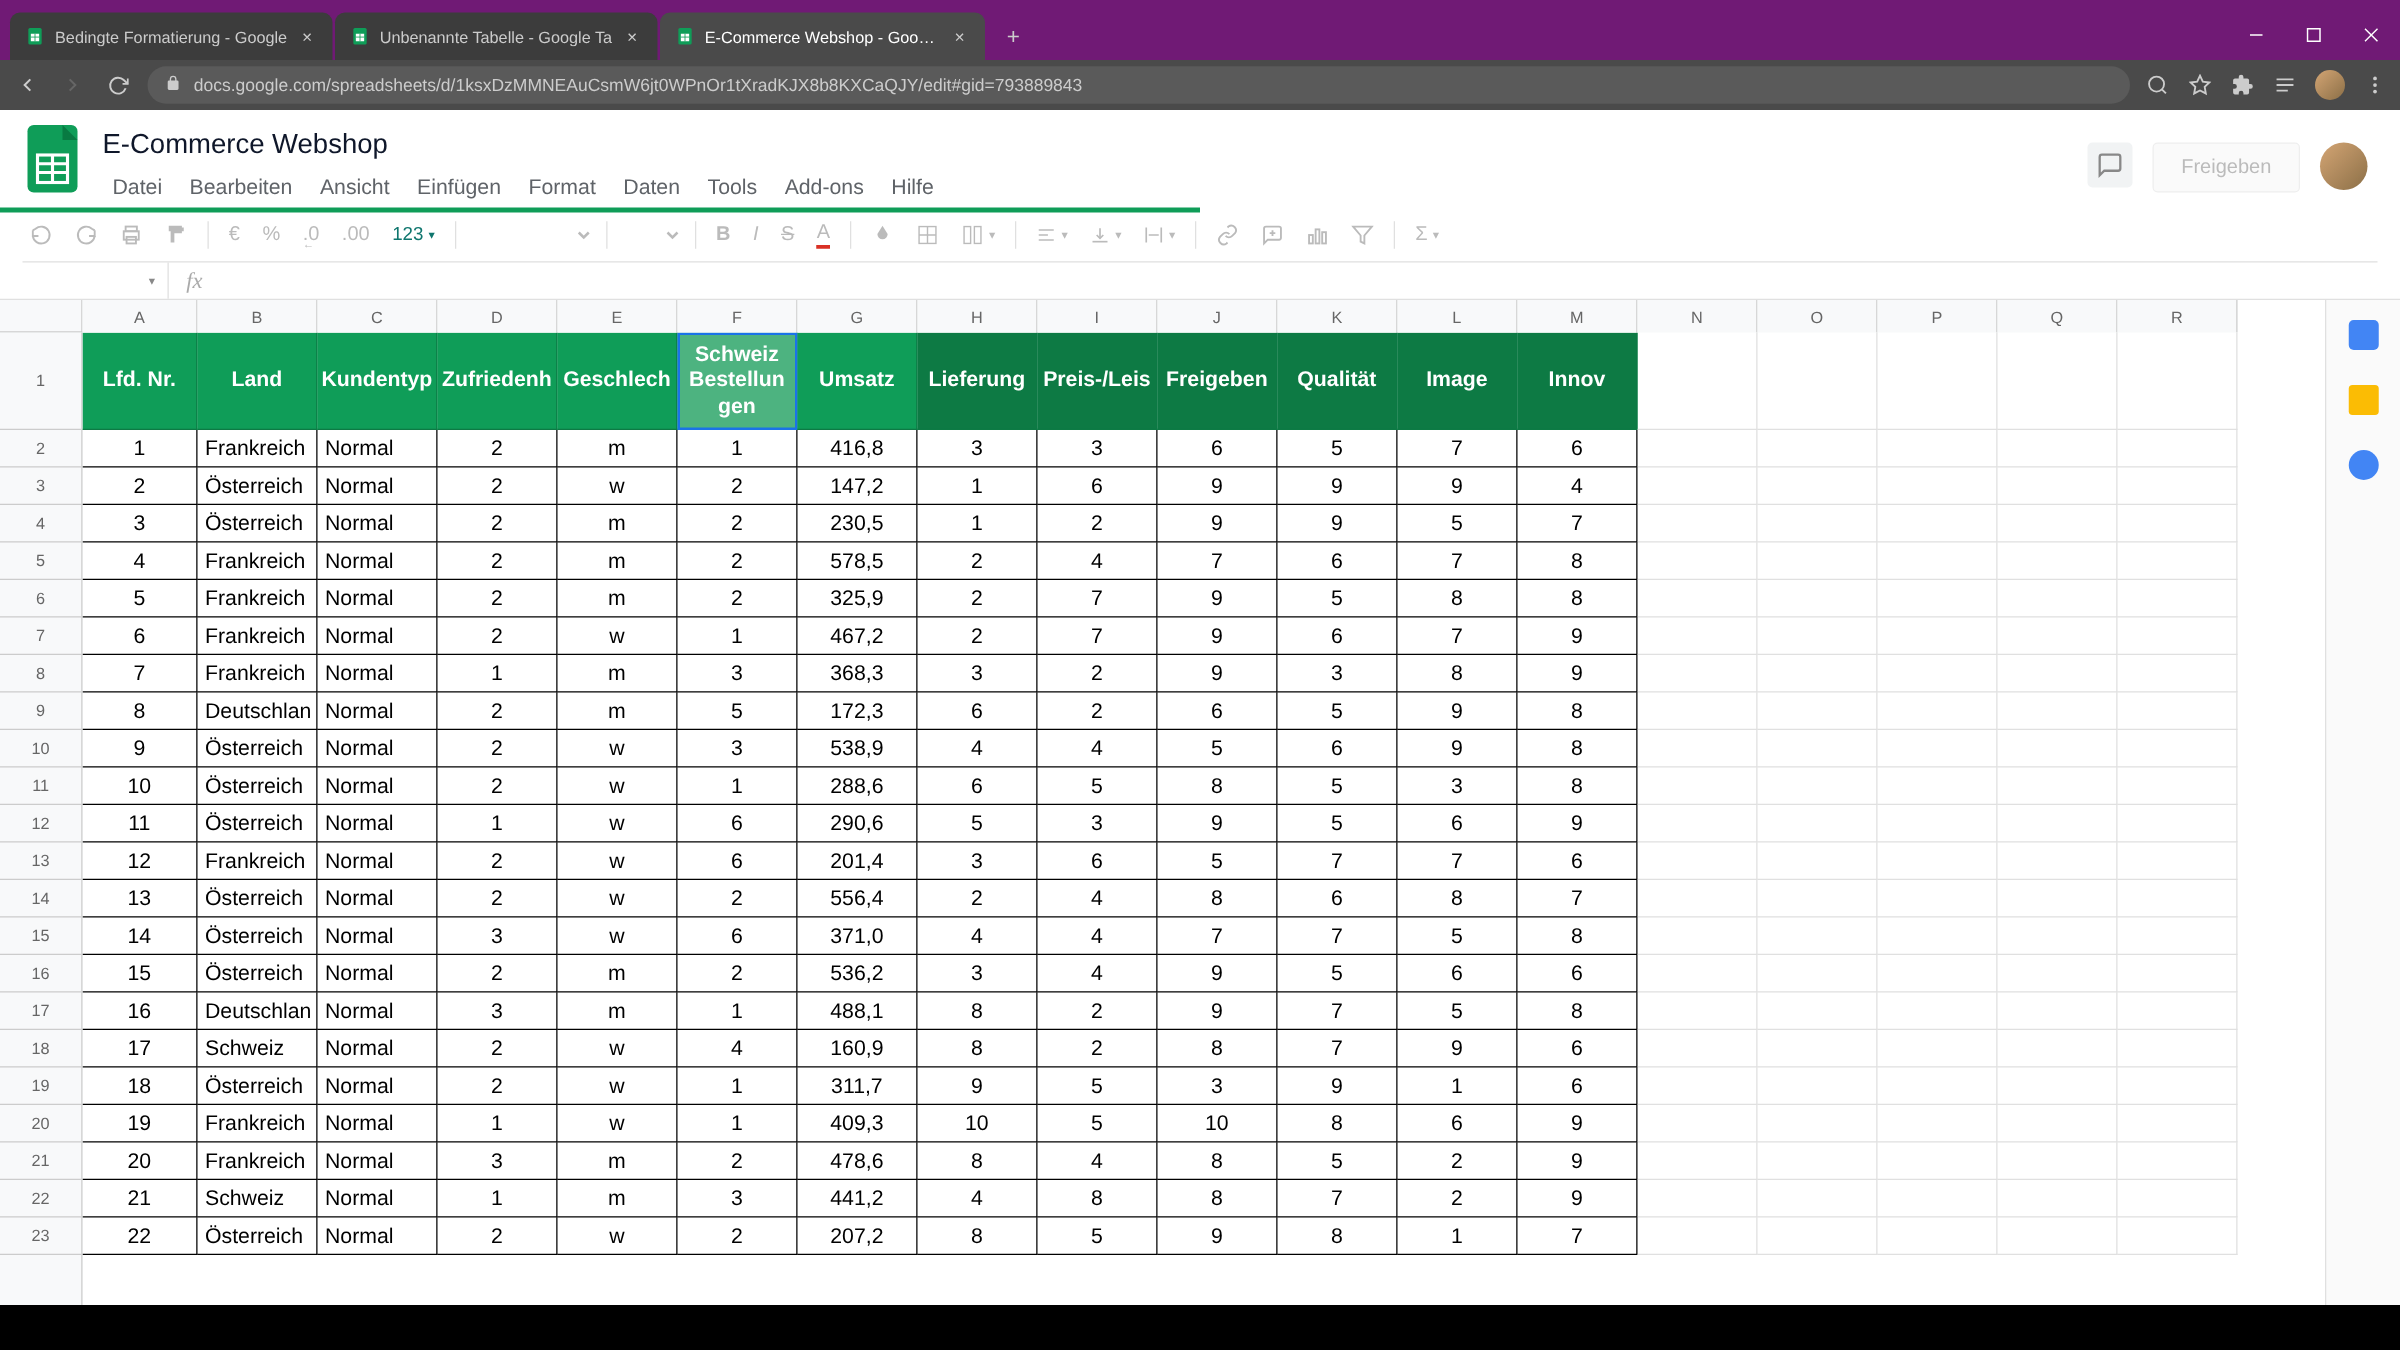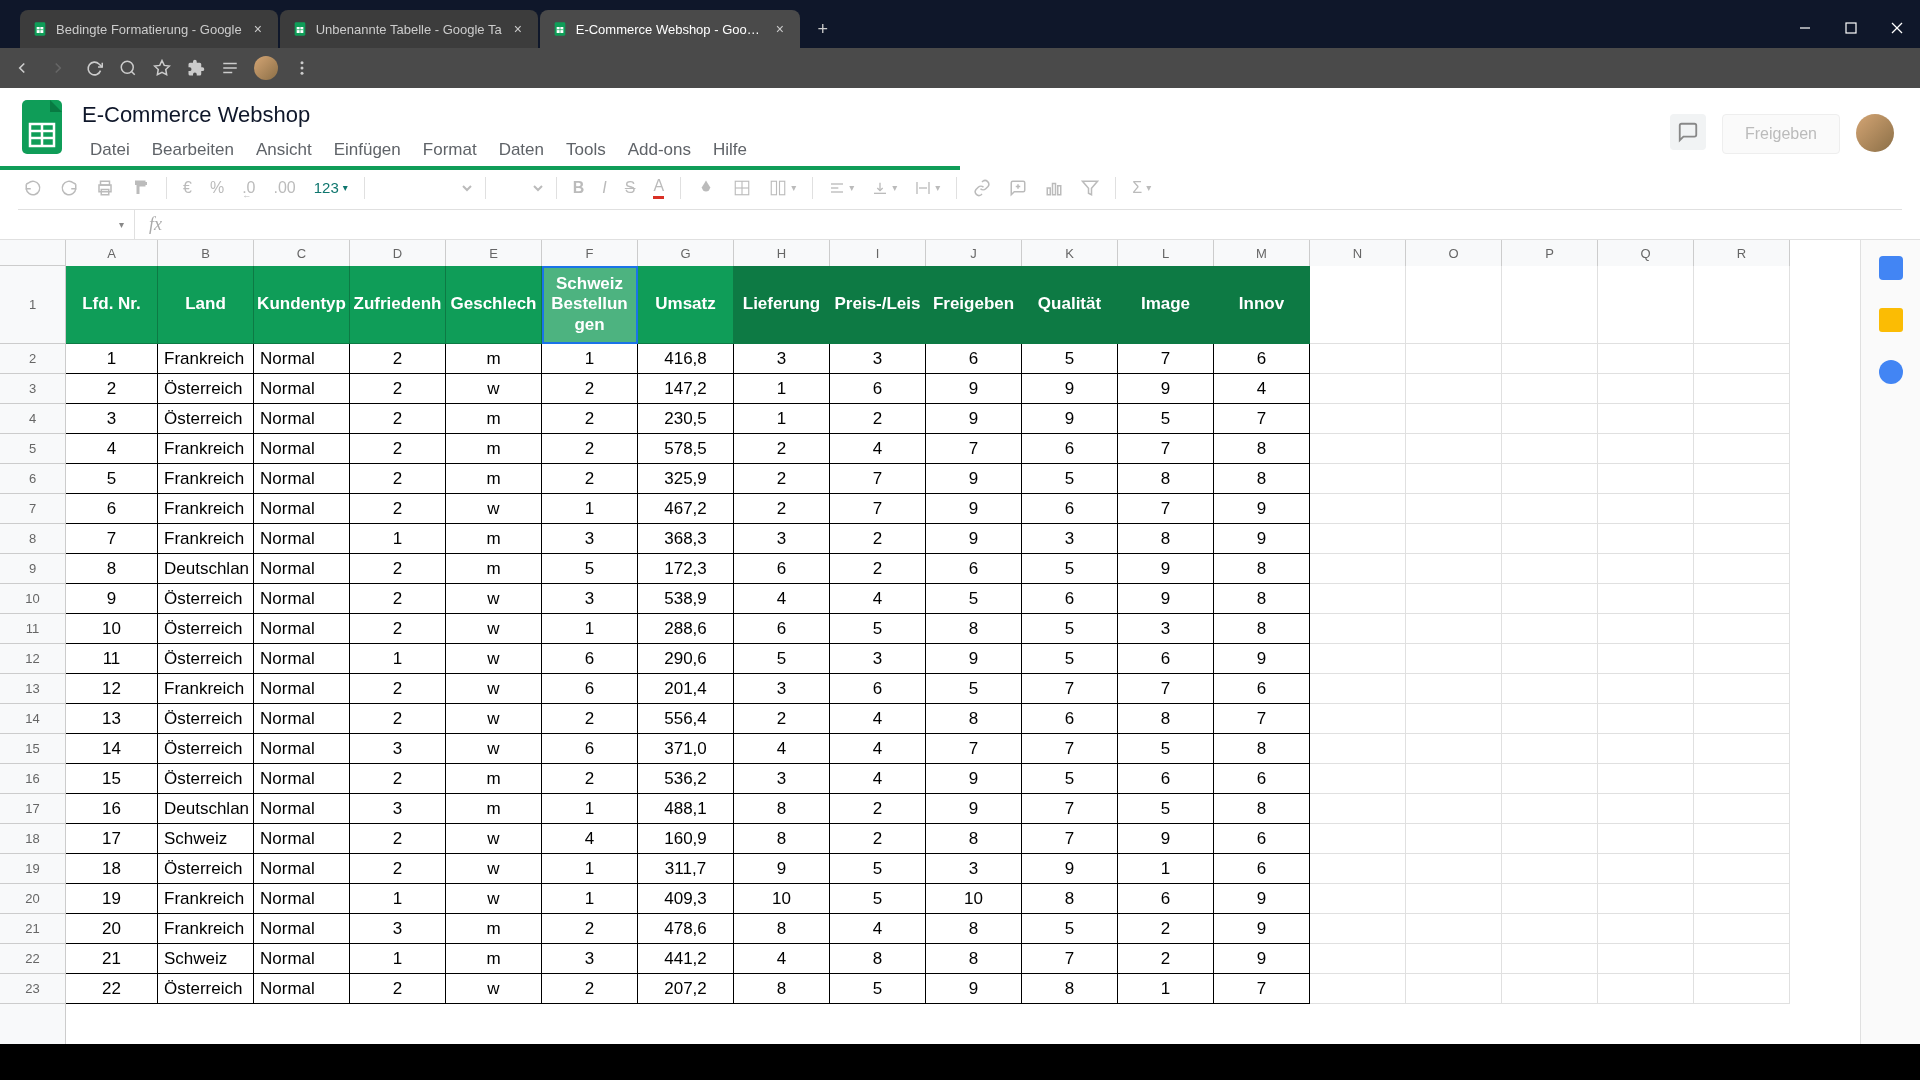--- a/index.html
+++ b/index.html
@@ -1,19 +1,19 @@
 <!DOCTYPE html>
 <html><head>
 <meta charset="utf-8">
 <style>
 * { margin: 0; padding: 0; box-sizing: border-box; font-family: Arial, sans-serif; }
 body { background: #fff; width: 1920px; height: 1080px; overflow: hidden; }
 
 
-.browser-chrome { background: #0f172a; height: 48px; display: flex; align-items: flex-end; padding-left: 12px; }
+.browser-chrome { background: #701a75; height: 48px; display: flex; align-items: flex-end; }
 .tabs-bar { display: flex; align-items: flex-end; height: 48px; padding-left: 8px; }
 .tab { display: flex; align-items: center; height: 38px; padding: 0 12px; min-width: 220px; max-width: 260px; background: #3c3c3c; color: #ccc; font-size: 13px; border-radius: 8px 8px 0 0; margin-right: 2px; position: relative; }
 .tab.active { background: #4a4a4a; color: #fff; align-items: center; }
 .tab-favicon { width: 16px; height: 16px; margin-right: 8px; display: flex; align-items: center; justify-content: center; }
 .tab-favicon svg { width: 16px; height: 16px; }
 .tab-title { flex: 1; overflow: hidden; text-overflow: ellipsis; white-space: nowrap; }
 .tab-close { margin-left: 8px; color: #ccc; cursor: pointer; width: 16px; height: 16px; display: flex; align-items: center; justify-content: center; font-size: 14px; }
 .new-tab { width: 30px; height: 30px; display: flex; align-items: center; justify-content: center; color: #ccc; cursor: pointer; margin-left: 6px; font-size: 18px; margin-bottom: 4px; }
 .window-controls { margin-left: auto; display: flex; }
 .win-btn { width: 46px; height: 40px; display: flex; align-items: center; justify-content: center; color: #fff; cursor: pointer; }
@@ -157,20 +157,26 @@
       <svg width="18" height="18" viewBox="0 0 24 24" fill="none" stroke="#666" stroke-width="2.2">
         <polyline points="9 18 15 12 9 6"></polyline>
       </svg>
     </div>
   <div class="nav-btn">
       <svg width="17" height="17" viewBox="0 0 24 24" fill="none" stroke="#ccc" stroke-width="2.2">
         <path d="M23 4v6h-6"></path>
         <path d="M20.49 15a9 9 0 1 1-2.12-9.36L23 10"></path>
       </svg>
     </div>
+  <div class="url-bar">
+    <span class="url-lock"><svg width="13" height="13" viewBox="0 0 24 24" fill="#ccc">
+          <path d="M18 8h-1V6a5 5 0 0 0-10 0v2H6a2 2 0 0 0-2 2v10a2 2 0 0 0 2 2h12a2 2 0 0 0 2-2V10a2 2 0 0 0-2-2zM9 6a3 3 0 0 1 6 0v2H9z"></path>
+        </svg></span>
+    <span>docs.google.com/spreadsheets/d/1ksxDzMMNEAuCsmW6jt0WPnOr1tXradKJX8b8KXCaQJY/edit#gid=793889843</span>
+  </div>
   <div class="addr-actions">
     <div class="addr-icon">
         <svg width="18" height="18" viewBox="0 0 24 24" fill="none" stroke="#ccc" stroke-width="2">
           <circle cx="11" cy="11" r="8"></circle>
           <line x1="21" y1="21" x2="16.65" y2="16.65"></line>
         </svg>
       </div>
     <div class="addr-icon">
         <svg width="18" height="18" viewBox="0 0 24 24" fill="none" stroke="#ccc" stroke-width="2">
           <polygon points="12 2 15 8.5 22 9.3 17 14 18.2 21 12 17.8 5.8 21 7 14 2 9.3 9 8.5"></polygon>

